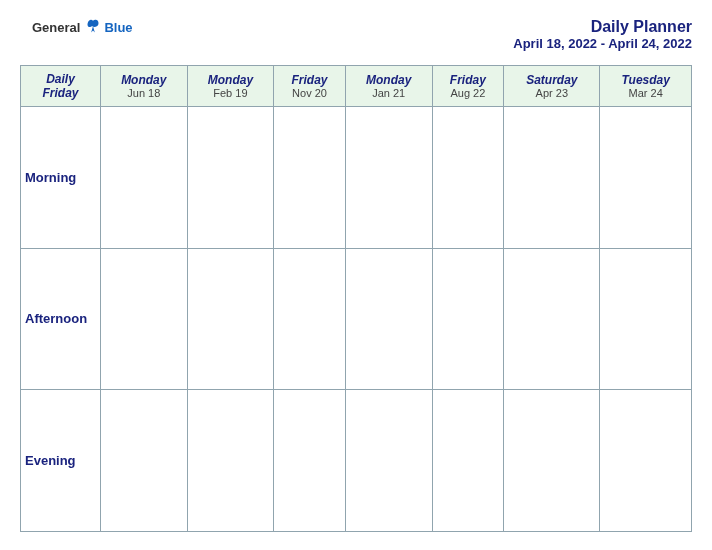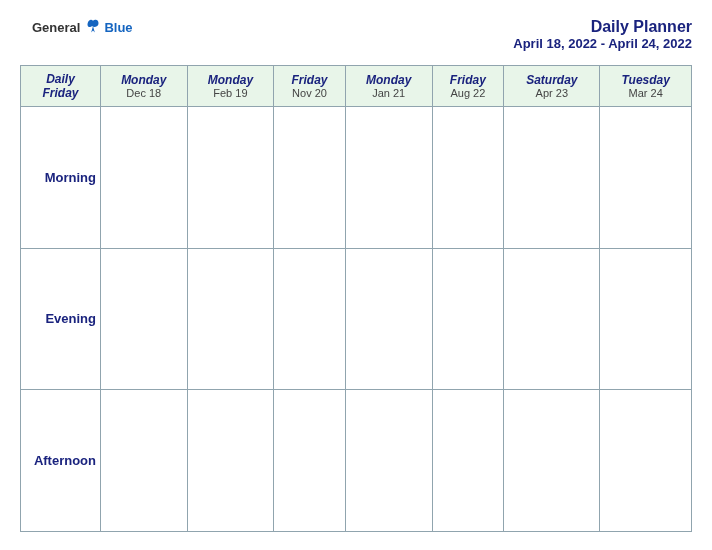--- a/index.html
+++ b/index.html
@@ -82,21 +82,21 @@
       font-style: italic;
     }
     .header-row th .day-date {
       display: block;
       font-size: 11px;
       font-weight: normal;
       color: #444;
     }
     .label-col {
       background: #e0e0e0;
-      text-align: right;
+      text-align: left;
       font-size: 13px;
       font-weight: bold;
       color: #1a237e;
       width: 80px;
       padding: 4px;
       vertical-align: middle;
     }
     .time-row td {
       background: #fff;
       height: 100px;
@@ -130,21 +130,21 @@
 
 <table class="calendar-table">
   <thead>
     <tr class="header-row">
       <th class="planner-header-cell">
         <span class="day-name">Daily</span>
         <span class="day-name">Friday</span>
       </th>
       <th class="planner-header-cell">
         <span class="day-name">Monday</span>
-        <span class="day-date">Dec 18</span>
+        <span class="day-date">Jun 18</span>
       </th>
       <th class="planner-header-cell">
         <span class="day-name">Monday</span>
         <span class="day-date">Feb 19</span>
       </th>
       <th class="planner-header-cell">
         <span class="day-name">Friday</span>
         <span class="day-date">Nov 20</span>
       </th>
       <th class="planner-header-cell">
@@ -170,31 +170,31 @@
       <td class="label-col">Morning</td>
       <td></td>
       <td></td>
       <td></td>
       <td></td>
       <td></td>
       <td></td>
       <td></td>
     </tr>
     <tr class="time-row">
+      <td class="label-col">Afternoon</td>
+      <td></td>
+      <td></td>
+      <td></td>
+      <td></td>
+      <td></td>
+      <td></td>
+      <td></td>
+    </tr>
+    <tr class="time-row">
       <td class="label-col">Evening</td>
-      <td></td>
-      <td></td>
-      <td></td>
-      <td></td>
-      <td></td>
-      <td></td>
-      <td></td>
-    </tr>
-    <tr class="time-row">
-      <td class="label-col">Afternoon</td>
       <td></td>
       <td></td>
       <td></td>
       <td></td>
       <td></td>
       <td></td>
       <td></td>
     </tr>
   </tbody>
 </table>

